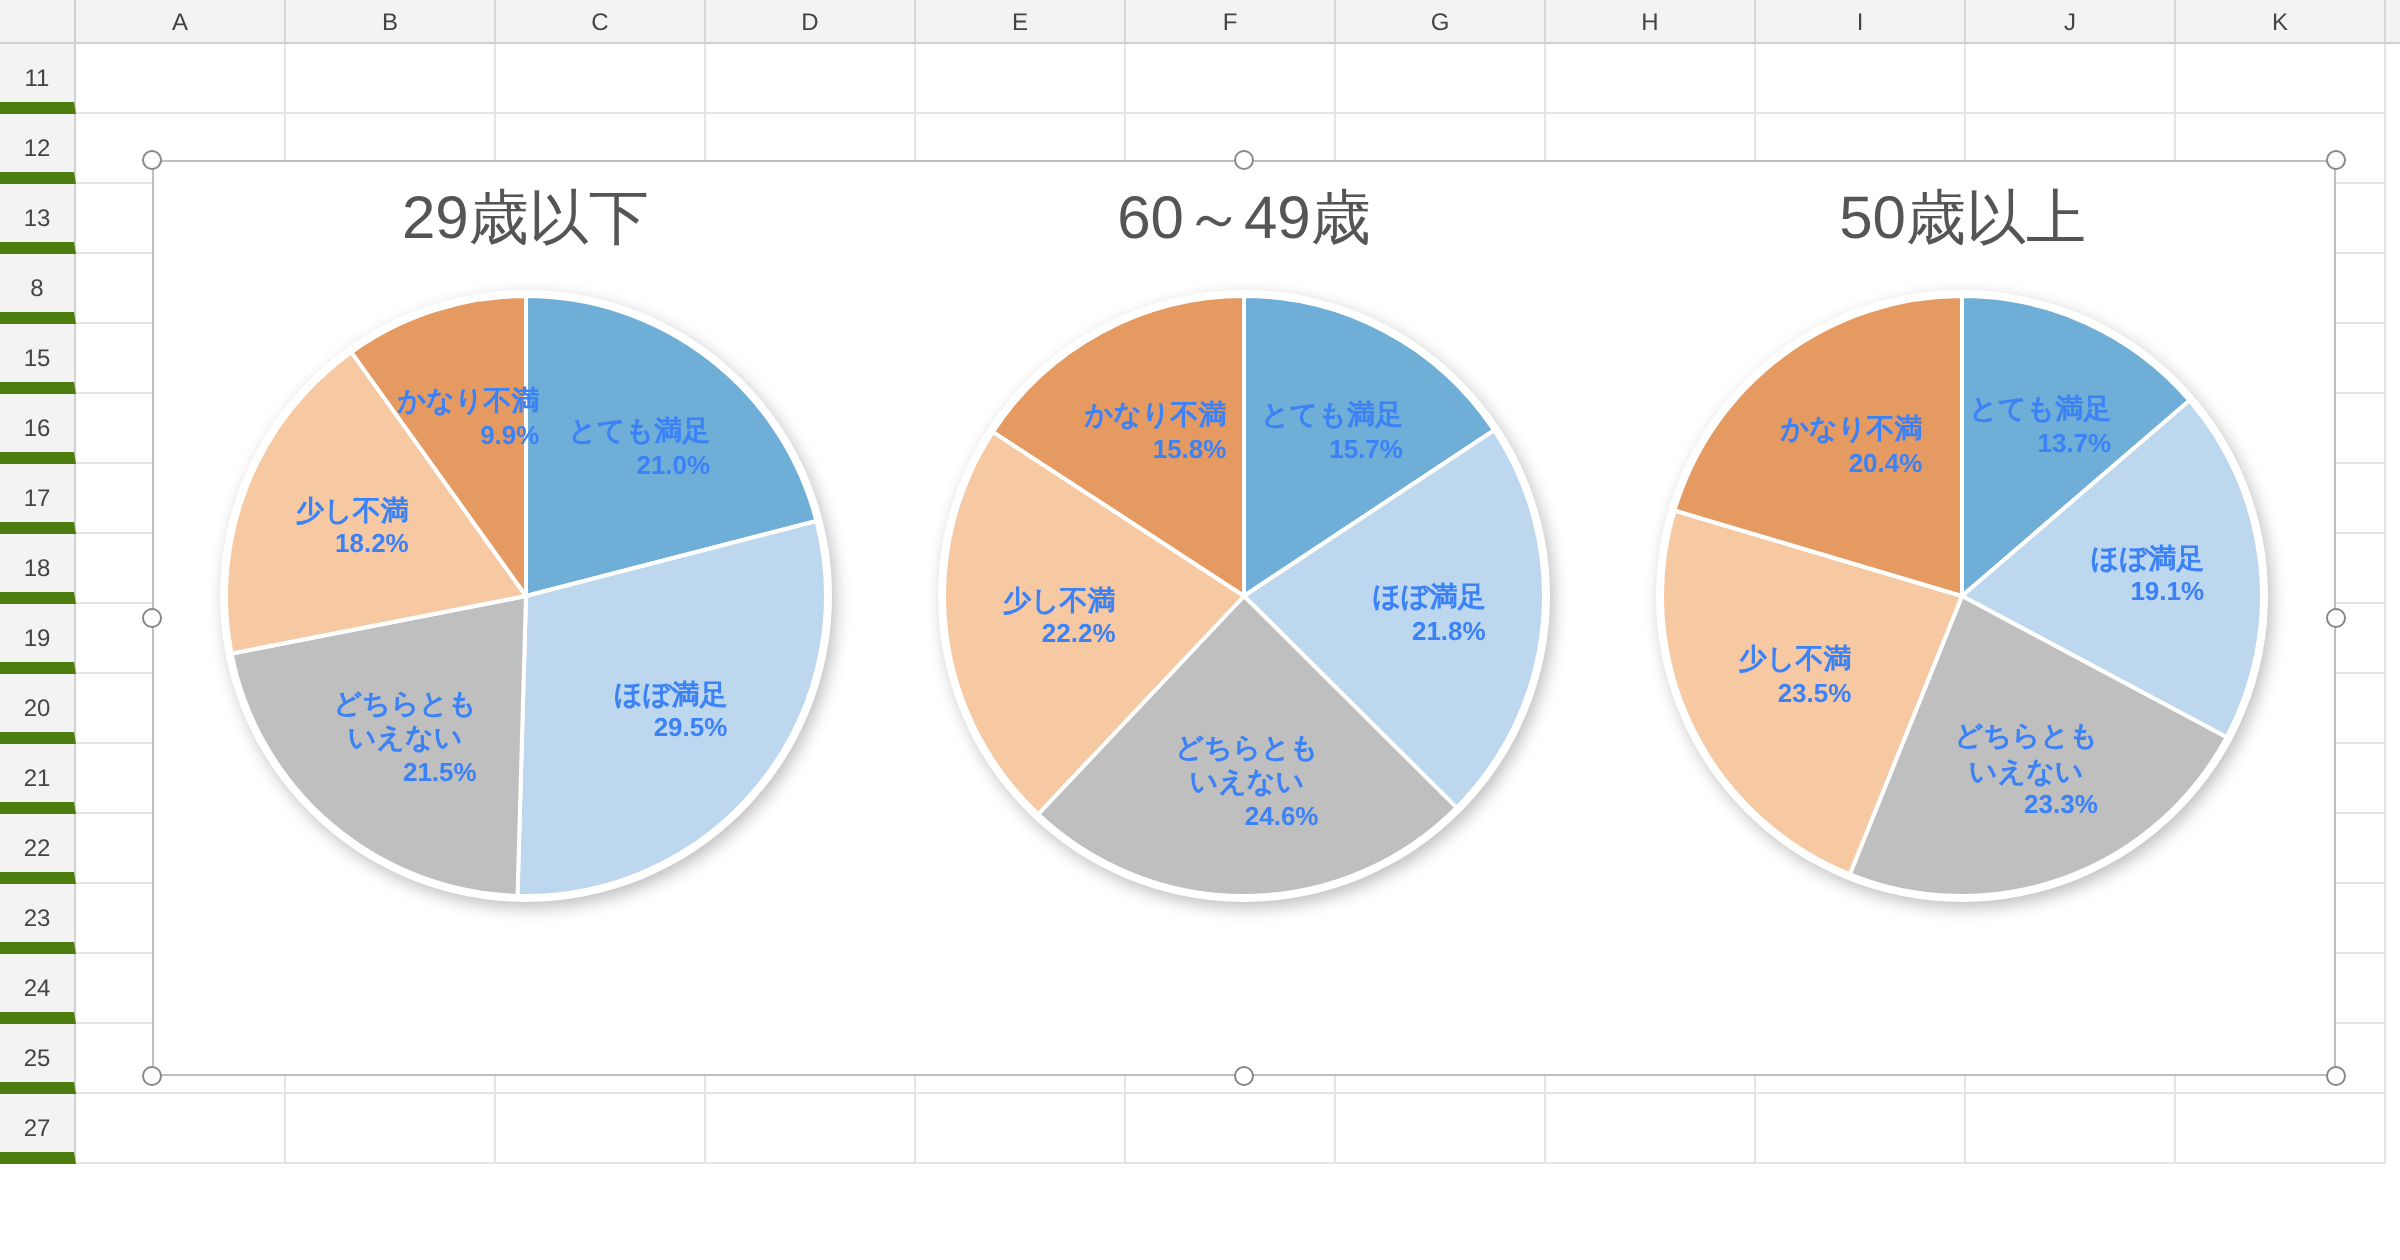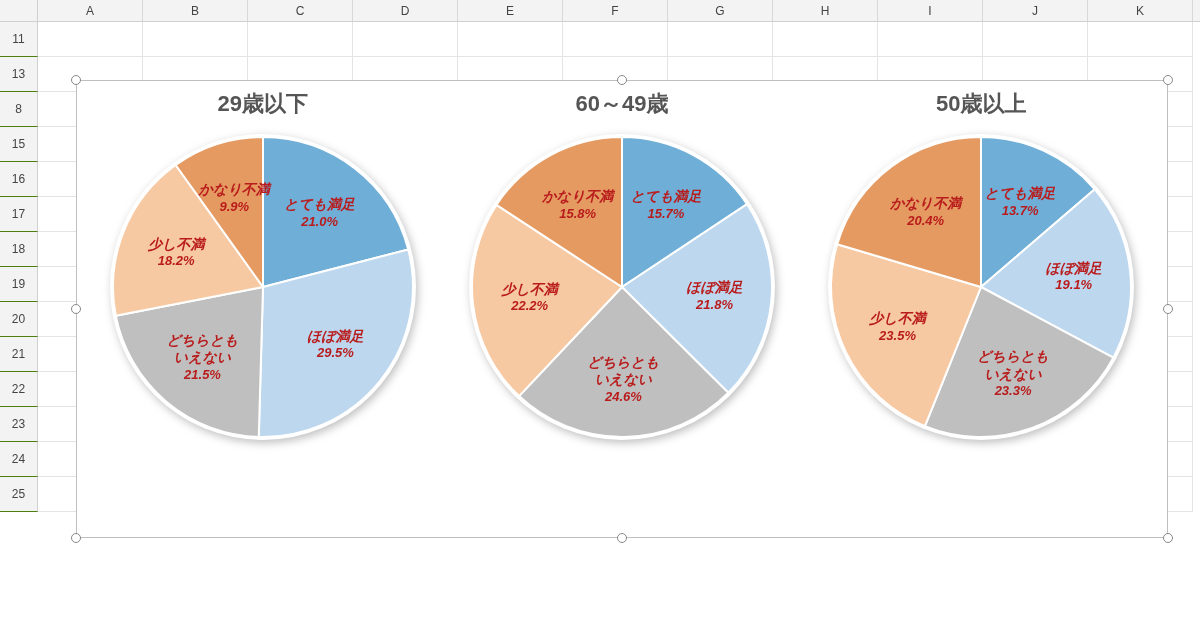--- a/index.html
+++ b/index.html
@@ -45,21 +45,21 @@
     width: 1200px;
   }
   .row {
     display: flex;
     height: 35px;
   }
   .row .rowhdr {
     width: 38px;
     background: #f3f3f3;
     border-right: 1px solid #d0d0d0;
-    border-bottom: 1px solid #4d7c0f;
+    border-bottom: 6px solid #4d7c0f;
     font-size: 12px;
     color: #444;
     text-align: center;
     line-height: 35px;
   }
   .row .cell {
     flex: 0 0 105px;
     border-right: 1px solid #e4e4e4;
     border-bottom: 1px solid #e4e4e4;
   }
@@ -97,47 +97,47 @@
     height: 100%;
     padding: 8px 6px 8px 6px;
   }
   .pie-block {
     display: flex;
     flex-direction: column;
     align-items: center;
     width: 350px;
   }
   .pie-title {
-    font-weight: bold;
-    font-size: 22px;
+    font-weight: normal;
+    font-size: 30px;
     color: #555;
     margin-bottom: 8px;
   }
   .pie-wrap {
     position: relative;
     width: 320px;
     height: 320px;
     filter: drop-shadow(2px 3px 4px rgba(0,0,0,0.25));
   }
   .pie-wrap svg { width: 100%; height: 100%; }
   .slice-label {
     position: absolute;
     text-align: center;
     font-size: 14px;
     font-weight: bold;
-    color: #b91c1c;
+    color: #3b82f6;
     line-height: 1.25;
     transform: translate(-50%, -50%);
     white-space: nowrap;
-    font-style: italic;
   }
   .slice-label .pct {
     display: block;
     font-size: 13px;
     font-weight: bold;
+    text-align: right;
   }
 </style>
 </head>
 <body>
 
 <div class="sheet">
 
   <div class="col-headers" id="colHeaders">
     <div class="rowhdr-spacer"></div>
 
@@ -164,20 +164,34 @@
         <div class="cell"></div>
         <div class="cell"></div>
         <div class="cell"></div>
         <div class="cell"></div>
         <div class="cell"></div>
         <div class="cell"></div>
         <div class="cell"></div>
         <div class="cell"></div>
       </div>
       <div class="row">
+        <div class="rowhdr">12</div>
+        <div class="cell"></div>
+        <div class="cell"></div>
+        <div class="cell"></div>
+        <div class="cell"></div>
+        <div class="cell"></div>
+        <div class="cell"></div>
+        <div class="cell"></div>
+        <div class="cell"></div>
+        <div class="cell"></div>
+        <div class="cell"></div>
+        <div class="cell"></div>
+      </div>
+      <div class="row">
         <div class="rowhdr">13</div>
         <div class="cell"></div>
         <div class="cell"></div>
         <div class="cell"></div>
         <div class="cell"></div>
         <div class="cell"></div>
         <div class="cell"></div>
         <div class="cell"></div>
         <div class="cell"></div>
         <div class="cell"></div>
@@ -333,20 +347,34 @@
         <div class="cell"></div>
         <div class="cell"></div>
         <div class="cell"></div>
         <div class="cell"></div>
         <div class="cell"></div>
         <div class="cell"></div>
         <div class="cell"></div>
       </div>
       <div class="row">
         <div class="rowhdr">25</div>
+        <div class="cell"></div>
+        <div class="cell"></div>
+        <div class="cell"></div>
+        <div class="cell"></div>
+        <div class="cell"></div>
+        <div class="cell"></div>
+        <div class="cell"></div>
+        <div class="cell"></div>
+        <div class="cell"></div>
+        <div class="cell"></div>
+        <div class="cell"></div>
+      </div>
+      <div class="row">
+        <div class="rowhdr">27</div>
         <div class="cell"></div>
         <div class="cell"></div>
         <div class="cell"></div>
         <div class="cell"></div>
         <div class="cell"></div>
         <div class="cell"></div>
         <div class="cell"></div>
         <div class="cell"></div>
         <div class="cell"></div>
         <div class="cell"></div>

